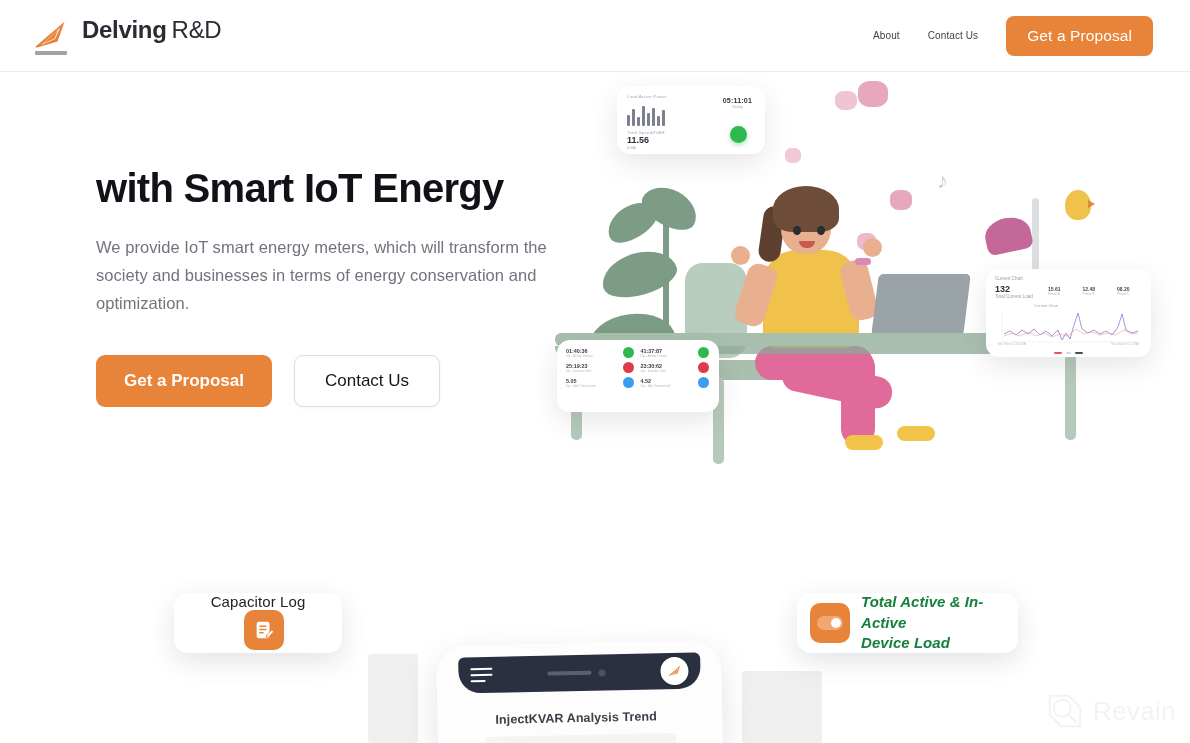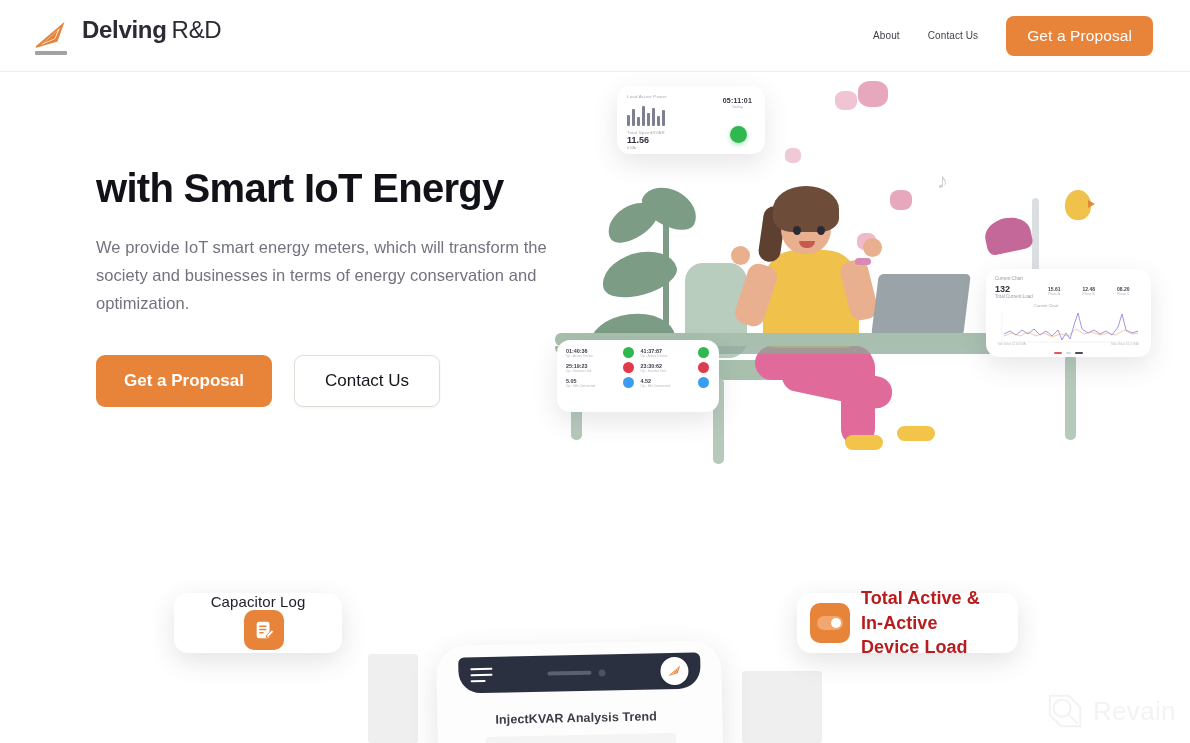--- a/index.html
+++ b/index.html
@@ -202,22 +202,22 @@
   .toggle-sq {
     width:40px; height:40px; border-radius:10px; background:#E8833A;
     display:flex; align-items:center; justify-content:center; flex:0 0 auto;
   }
   .toggle-track {
     width:26px; height:14px; border-radius:7px; background:#f2a771;
     display:flex; align-items:center; justify-content:flex-end; padding:0 2px;
   }
   .toggle-knob { width:10px; height:10px; border-radius:50%; background:#fff; }
   .pill-device .lbl {
-    font-size:18px; color:#b91c1c; line-height:1.38; margin-left:11px;
-    font-weight:600; letter-spacing:.05px;
+    font-size:15px; color:#15803d; line-height:1.38; margin-left:11px;
+    font-weight:600; letter-spacing:.05px;font-style:italic;
   }
 
   
   .phone {
     position:absolute; left:437px; top:643px; width:285px; height:110px;
     background:#fdfdfd; border-radius:30px 30px 0 0;
     box-shadow:0 10px 30px rgba(60,60,80,.14);
     transform:rotate(-1.2deg);
   }
   .phone-notch {

